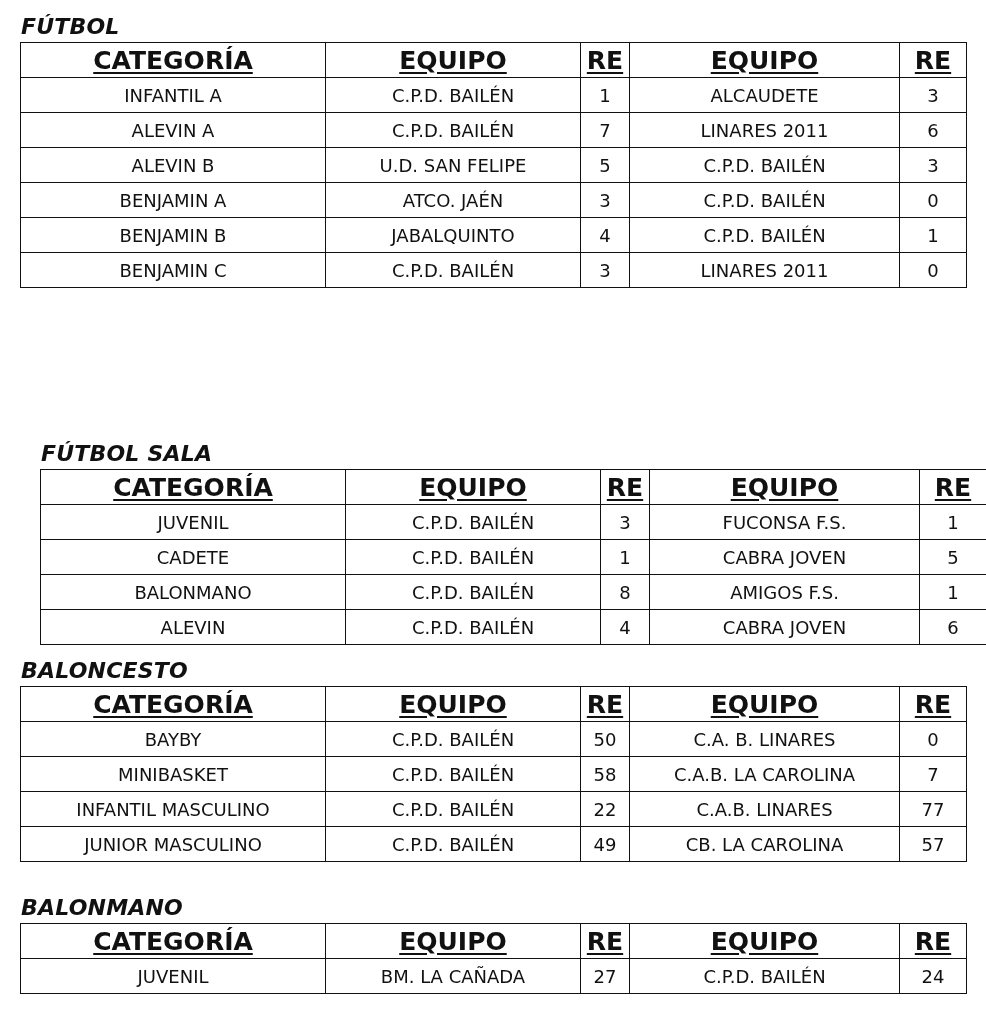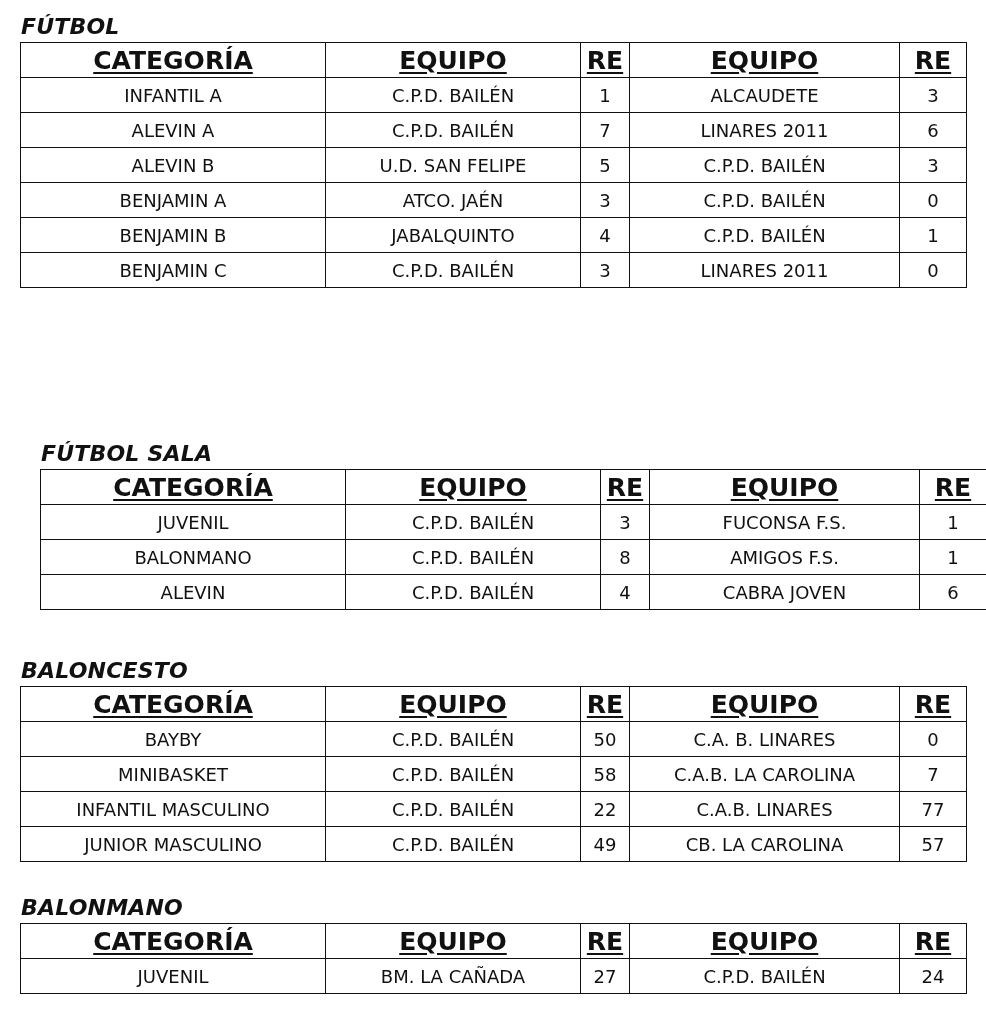--- a/index.html
+++ b/index.html
@@ -123,20 +123,27 @@
     </thead>
     <tbody>
         <tr>
           <td>JUVENIL</td>
           <td>C.P.D. BAILÉN</td>
           <td>3</td>
           <td>FUCONSA F.S.</td>
           <td>1</td>
         </tr>
         <tr>
+          <td>CADETE</td>
+          <td>C.P.D. BAILÉN</td>
+          <td>1</td>
+          <td>CABRA JOVEN</td>
+          <td>5</td>
+        </tr>
+        <tr>
           <td>BALONMANO</td>
           <td>C.P.D. BAILÉN</td>
           <td>8</td>
           <td>AMIGOS F.S.</td>
           <td>1</td>
         </tr>
         <tr>
           <td>ALEVIN</td>
           <td>C.P.D. BAILÉN</td>
           <td>4</td>

